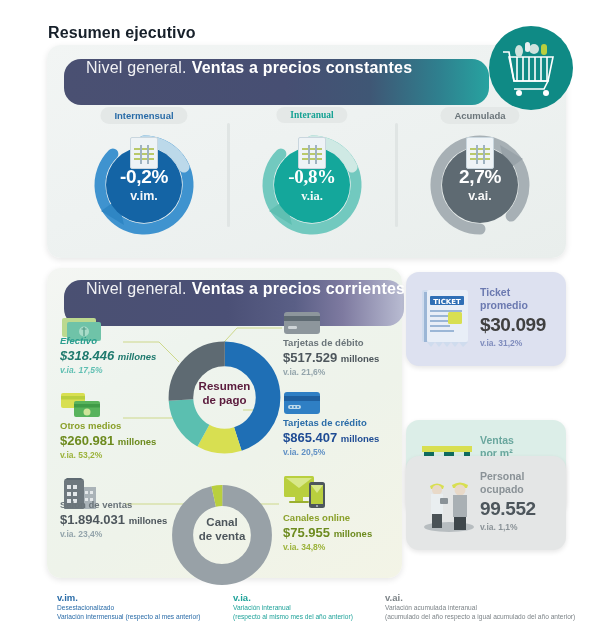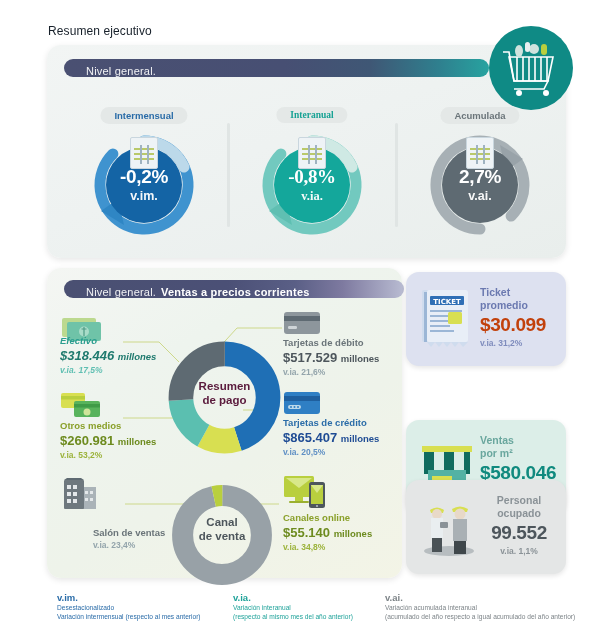--- a/index.html
+++ b/index.html
@@ -8,38 +8,38 @@
     background:#ffffff;
     font-family:"Liberation Sans", sans-serif;
     overflow:hidden;
     position:relative;
   }
   .page{position:relative;width:610px;height:627px;}
 
   
   .page-title{
     position:absolute;left:48px;top:24px;
-    font-size:12px;font-weight:normal;color:#17202a;
+    font-size:16px;font-weight:bold;color:#17202a;
     letter-spacing:.1px;
   }
 
   
   .panel{
     position:absolute;border-radius:14px;
     background:linear-gradient(160deg,#f2f5f4 0%,#eef2f1 45%,#e9eeec 100%);
     box-shadow:0 2px 6px rgba(0,0,0,.10);
   }
   #panel-constantes{left:47px;top:45px;width:519px;height:213px;}
 
   .band{
-    position:absolute;height:18px;border-radius:17px;
-    display:flex;align-items:flex-end;
+    position:absolute;height:46px;border-radius:17px;
+    display:flex;align-items:flex-start;
     padding-left:22px;
     box-sizing:border-box;
-    color:#ffffff;font-size:11px;letter-spacing:.2px;
+    color:#ffffff;font-size:16px;letter-spacing:.2px;
     white-space:nowrap;
   }
   .band .light{font-weight:400;opacity:.92;}
   .band .bold{font-weight:bold;margin-left:5px;}
   #band-constantes{
     left:17px;top:14px;width:425px;
     background:linear-gradient(90deg,#4a5072 0%,#474f73 52%,#3f5775 72%,#2f7f8e 88%,#27a3a0 100%);
   }
   #band-corrientes{
     left:17px;top:12px;width:340px;
@@ -108,21 +108,21 @@
     font-size:11.5px;font-weight:bold;line-height:1.2;
   }
 
   
   .card{
     position:absolute;left:406px;width:160px;height:94px;border-radius:13px;
     box-shadow:0 2px 5px rgba(0,0,0,.10);
   }
   #card-ticket{top:272px;background:#dde1f0;}
   #card-m2{top:376px;background:#dceee8;margin-top:44px;}
-  #card-personal{top:480px;background:#e4e6e6;text-align:center;}
+  #card-personal{top:456px;background:#e4e6e6;}
   .card-txt{position:absolute;left:74px;top:14px;right:8px;}
   .card-name{font-size:10.5px;font-weight:bold;line-height:1.25;}
   .card-val{font-size:19px;font-weight:bold;letter-spacing:-.4px;margin-top:3px;line-height:1;}
   .card-via{font-size:8.5px;font-weight:bold;margin-top:4px;}
 
   
   .foot{position:absolute;top:592px;}
   .foot .abbr{font-size:9.5px;font-weight:bold;line-height:1.2;}
   .foot .l1{font-size:6.6px;line-height:1.35;margin-top:1px;}
   .foot .l2{font-size:6.6px;line-height:1.35;}
@@ -134,20 +134,21 @@
 <body>
 
 <div class="page">
 
   <div class="page-title">Resumen ejecutivo</div>
 
   <div class="panel" id="panel-constantes">
 
     <div class="band" id="band-constantes">
       <span class="light">Nivel general.</span>
+      <span class="bold">Ventas a precios constantes</span>
     </div>
 
     <div class="divider" style="left:180px;"></div>
     <div class="divider" style="left:348px;"></div>
 
     <div class="kpi-col" style="left:22px;">
       <div class="kpi-chip" style="color:#2a6ca8">Intermensual</div>
       <div class="kpi-ring">
         <svg width="104" height="104" viewBox="0 0 104 104">
           <path d="M52 8 a44 44 0 1 1 -31.1 12.9" fill="none" stroke="#3f93cf" stroke-width="11" stroke-linecap="round"></path>
@@ -361,41 +362,45 @@
             <rect x="13" y="21" width="4" height="4"></rect>
         </g>
         <g fill="#e4e8ea">
             <rect x="25" y="13" width="3" height="3"></rect>
             <rect x="30" y="13" width="3" height="3"></rect>
         <rect x="25" y="20" width="3" height="3"></rect>
             <rect x="30" y="20" width="3" height="3"></rect>
           </g>
       </svg>
     </div>
-    <div class="node" style="left:13px;top:260px;margin-left:33px;">
+    <div class="node" style="left:13px;top:232px;">
       <div class="nm" style="color:#6a7479">Salón de ventas</div>
+      <div class="amt" style="color:#4d565c">
+        <span>$1.894.031</span>
+        <span class="unit">millones</span>
+      </div>
       <div class="via" style="color:#93a4ab">v.ia. 23,4%</div>
     </div>
 
     <div class="ico" style="left:236px;top:206px;">
       <svg width="48" height="36" viewBox="0 0 48 36">
         <rect x="1" y="2" width="30" height="21" rx="1.5" fill="#b9cf3e"></rect>
         <path d="M3 4 h26 l-13 10 z" fill="#d8e88a"></path>
         <rect x="12" y="23" width="8" height="4" fill="#b9cf3e"></rect>
         <rect x="6" y="27" width="20" height="2" rx="1" fill="#9bb02f"></rect>
         <rect x="26" y="8" width="16" height="26" rx="2.5" fill="#4d565c"></rect>
         <rect x="28" y="11" width="12" height="19" fill="#b9cf3e"></rect>
         <path d="M28 11 h12 l-6 8 z" fill="#d8e88a"></path>
         <circle cx="34" cy="32" r="1.1" fill="#b0b8bd"></circle>
       </svg>
     </div>
     <div class="node" style="left:236px;top:245px;">
       <div class="nm" style="color:#8aa02a">Canales online</div>
       <div class="amt" style="color:#6d8b1f">
-        <span>$55.140</span>
+        <span>$75.955</span>
         <span class="unit">millones</span>
       </div>
       <div class="via" style="color:#9cb33b">v.ia. 34,8%</div>
     </div>
   </div>
 
   <div class="card" id="card-ticket">
     <div style="position:absolute;left:12px;top:16px;">
       <svg width="56" height="62" viewBox="0 0 56 62">
         <rect x="4" y="2" width="46" height="52" rx="2" fill="#cfdcee"></rect>
@@ -412,21 +417,21 @@
         <rect x="30" y="24" width="14" height="12" rx="1.5" fill="#d8df51"></rect>
         <path d="M9 54 l4 5 l4 -5 l4 5 l4 -5 l4 5 l4 -5 l4 5 l4 -5 l4 5 l5 -5 z" fill="#cfdcee"></path>
         <rect x="6" y="4" width="3" height="50" fill="#9bb6d6"></rect>
       </svg>
     </div>
     <div class="card-txt">
       <div class="card-name" style="color:#6b79b0">
         <div>Ticket</div>
         <div>promedio</div>
       </div>
-      <div class="card-val" style="color:#c2410c">$30.099</div>
+      <div class="card-val" style="color:#404040">$30.099</div>
       <div class="card-via" style="color:#7f8cbd">v.ia. 31,2%</div>
     </div>
   </div>
 
   <div class="card" id="card-m2">
     <div style="position:absolute;left:12px;top:16px;">
       <svg width="58" height="62" viewBox="0 0 58 62">
         <rect x="4" y="10" width="50" height="6" fill="#d8df51"></rect>
         <path d="M6 16 h10 v22 h-10 z" fill="#0f6b5e"></path>
         <path d="M16 16 h10 v22 h-10 z" fill="#d8ece7"></path>

